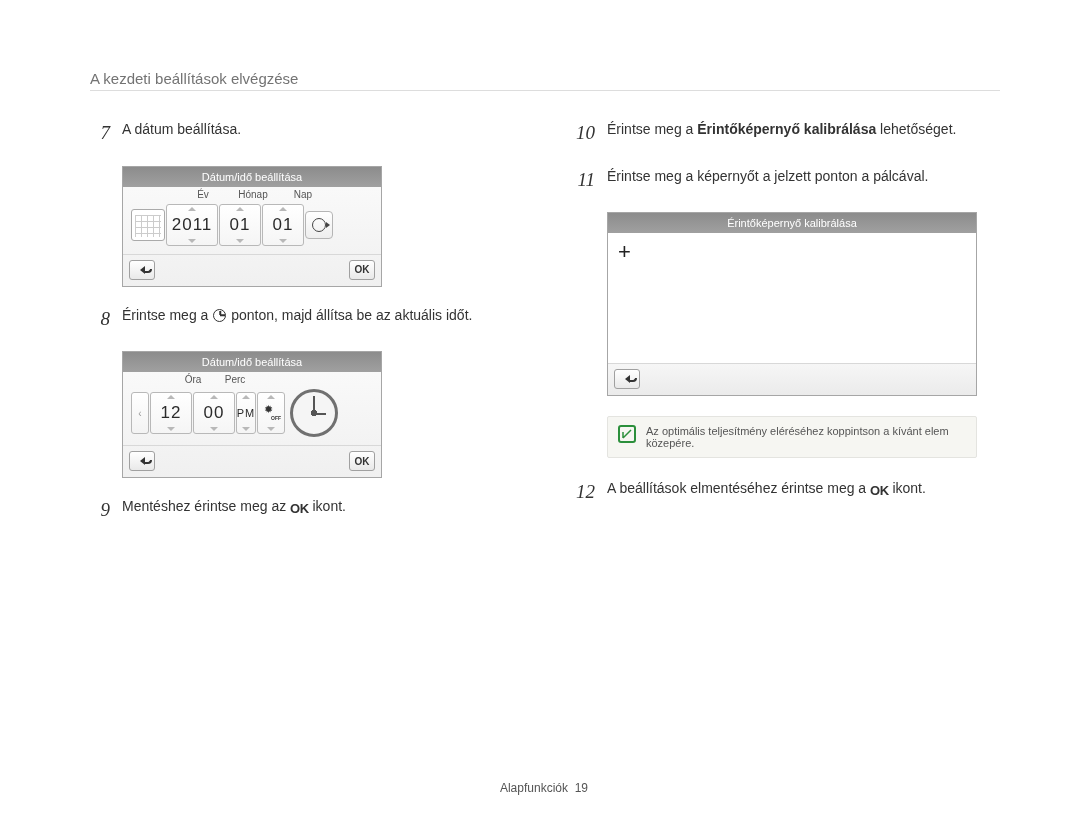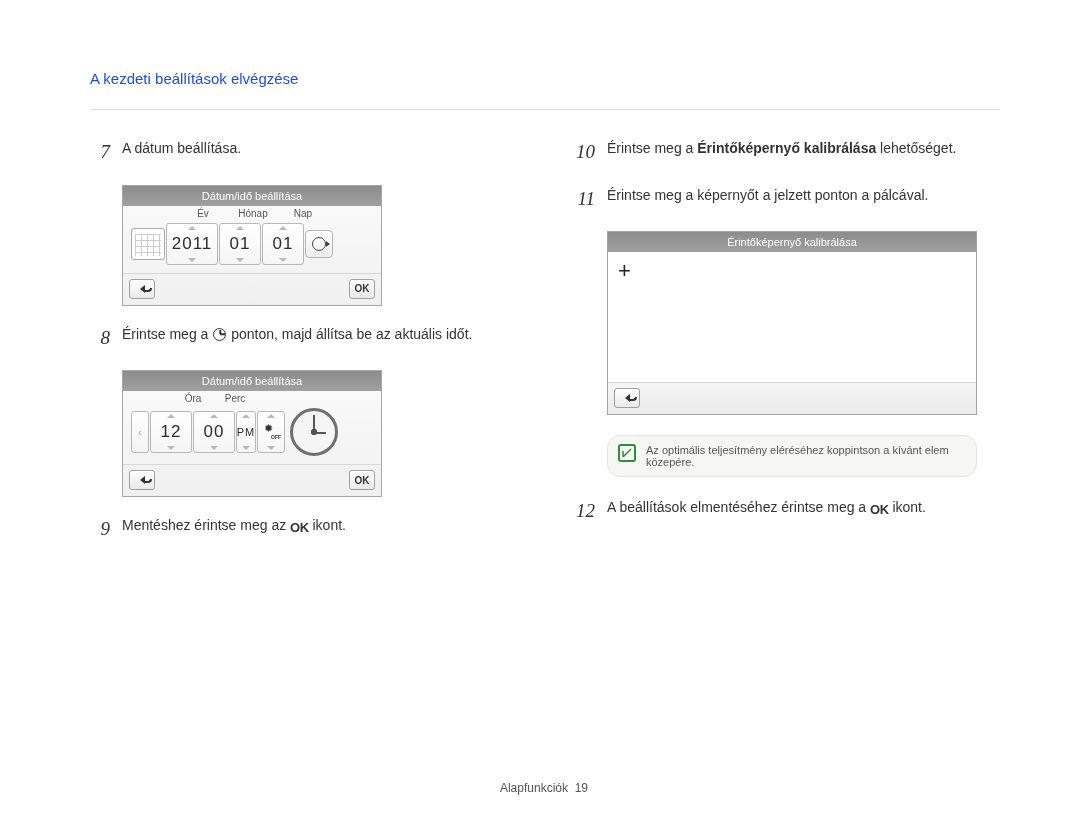--- a/index.html
+++ b/index.html
@@ -6,23 +6,23 @@
   body {
     font-family: Arial, Helvetica, sans-serif;
     color: #333;
     background: #fff;
     width: 1080px;
     height: 815px;
     position: relative;
     padding: 70px 80px 0 90px;
   }
   .page-title {
-    color: #1d4ed8;
+    color: #737373;
     font-size: 15px;
-    padding-bottom: 22px;
+    padding-bottom: 3px;
     border-bottom: 1px solid #ddd;
     margin-bottom: 28px;
   }
   .columns {
     display: flex;
     gap: 60px;
   }
   .col {
     flex: 1;
   }
@@ -223,21 +223,21 @@
   }
   .calib-footer{
     display:flex;padding:5px 6px 6px 6px;border-top:1px solid #d8d8d8;
     background: linear-gradient(#f6f6f6,#ebebeb);
   }
   
   .tip{
     margin: 8px 0 20px 32px;
     border:1px solid #e4e4e0;
     background:#f6f6f2;
-    border-radius:13px;
+    border-radius:2px;
     padding:8px 10px;
     display:flex;gap:10px;
     font-size:11px;
     color:#555;
     width:370px;
   }
   .tip-icon{
     width:18px;height:18px;border:2px solid #2b8f3b;border-radius:3px;
     display:flex;align-items:center;justify-content:center;flex-shrink:0;
   }

